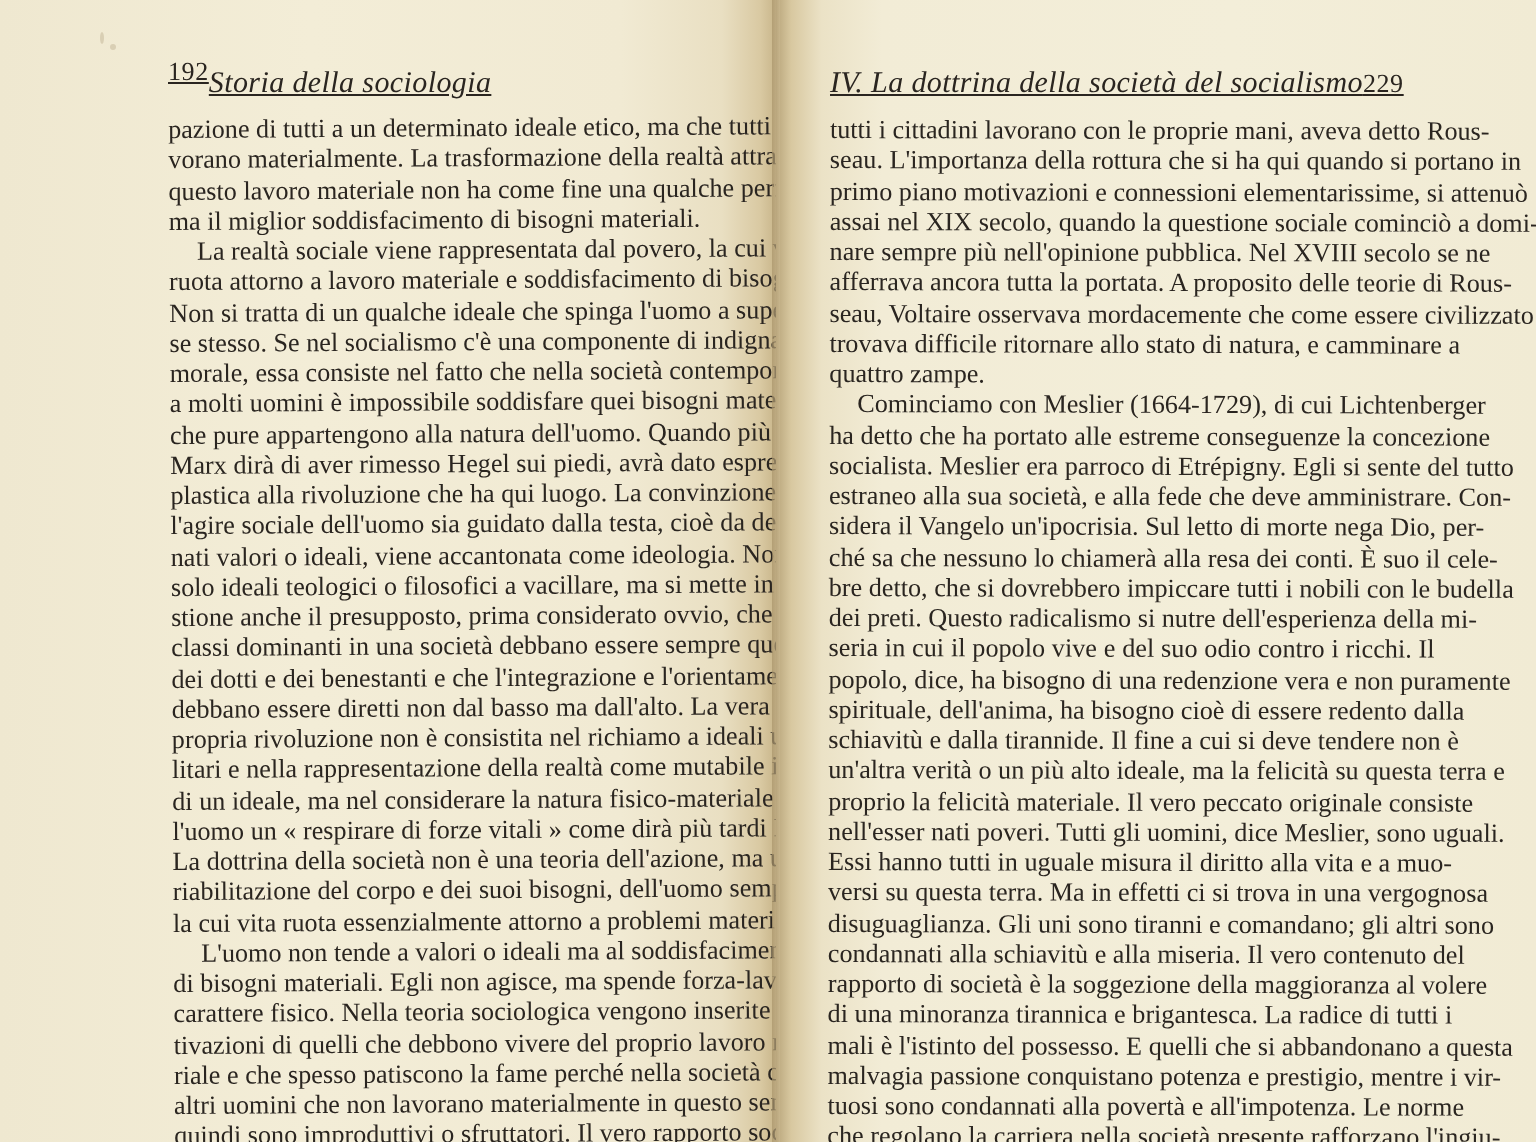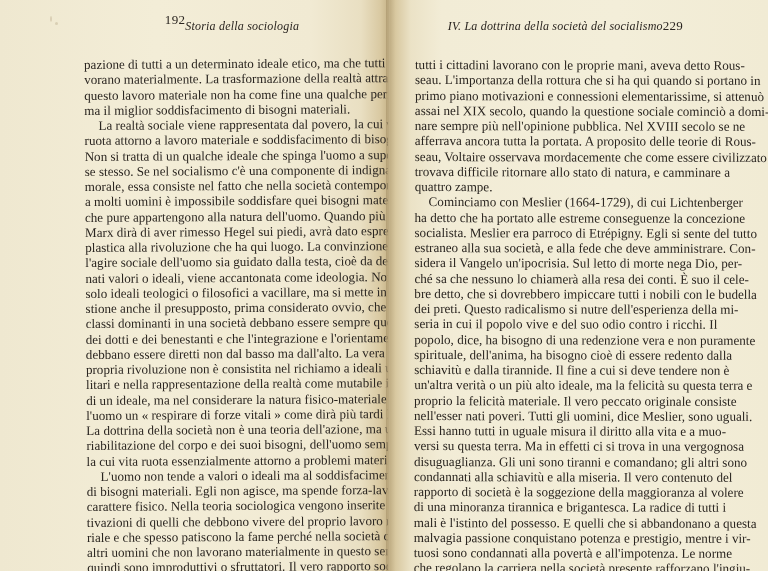--- a/index.html
+++ b/index.html
@@ -36,42 +36,43 @@
   }
   .gutter-line {
     position: absolute;
     left: 386px; top: 0;
     width: 4px; height: 571px;
     background: linear-gradient(to right, #a8936a, #c9b78f);
     opacity: 0.7;
   }
   .running-head {
     position: absolute;
-    top: 18px;
+    top: 34px;
     font-size: 12.5px;
     display: flex;
-    justify-content: center;
+    justify-content: flex-start;
     align-items: baseline;
+    text-decoration: underline;
   }
   .page-left .running-head {
     left: 84px;
     width: 296px;
   }
   .page-right .running-head {
     left: 27px;
     width: 301px;
   }
   .folio {
     font-size: 13px;
     letter-spacing: 0.3px;
   }
   .page-left .folio { position: relative; top: -6px; }
   .header-title {
     font-style: italic;
-    font-size: 12px;
+    font-size: 15px;
     letter-spacing: 0.2px;
   }
   .body-text {
     position: absolute;
     top: 57px;
     font-size: 13.1px;
     line-height: 15.25px;
     text-align: justify;
   }
   .page-left .body-text {

